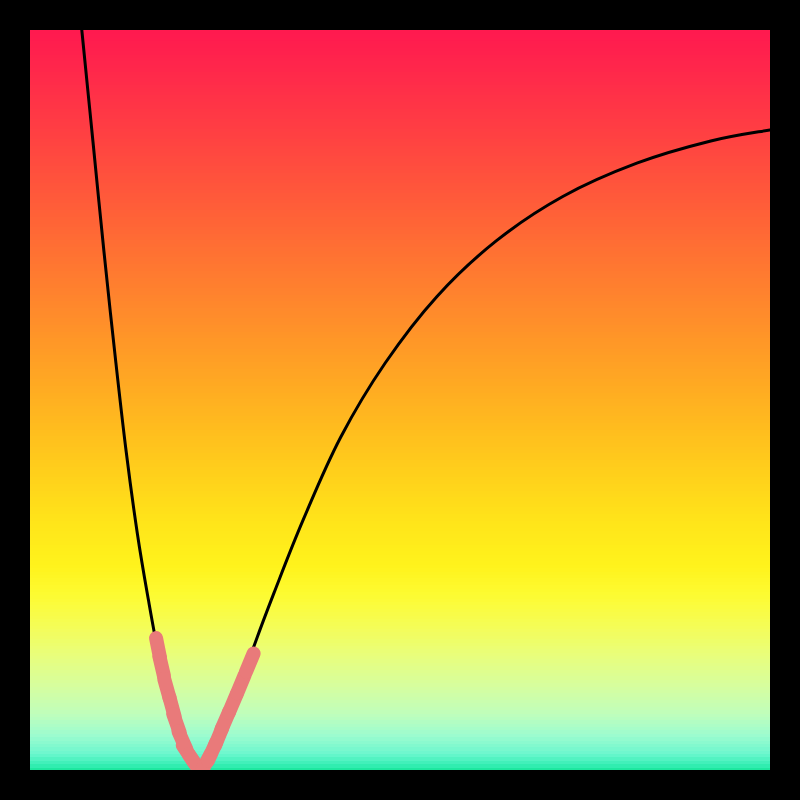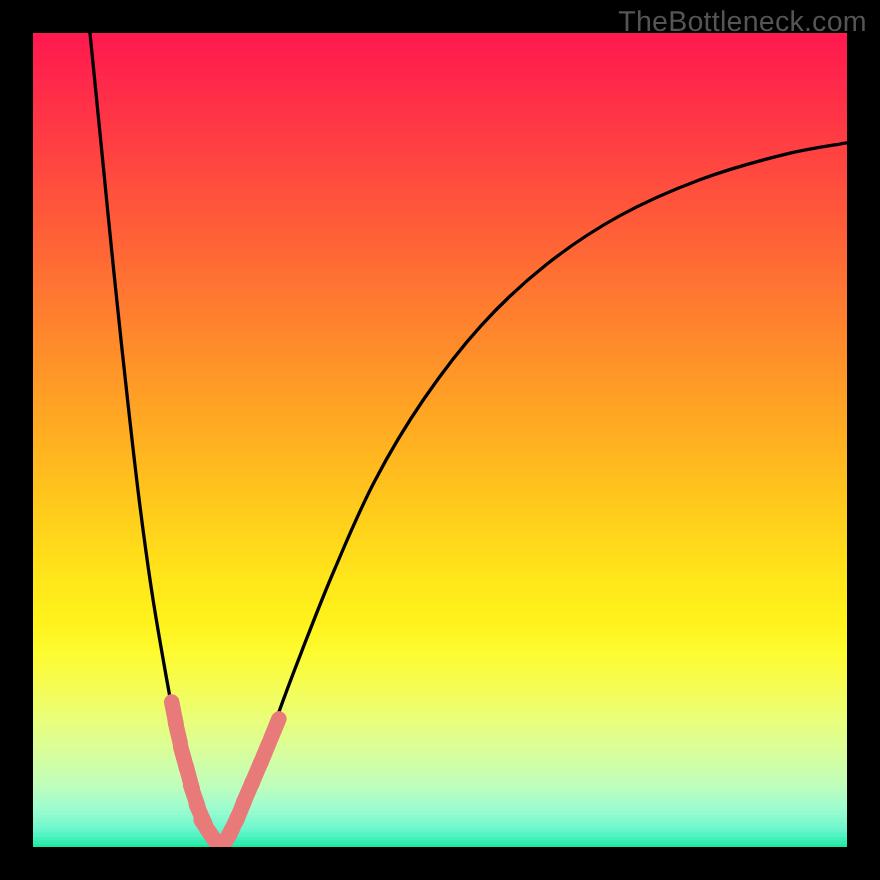--- a/index.html
+++ b/index.html
@@ -48,21 +48,20 @@
     left: 0;
     width: 740px;
     height: 740px;
     z-index: 20;
   }
 </style>
 </head>
 <body>
 
 <div class="frame">
-  <div class="watermark">TheBottleneck.com</div>
   <div class="plot-area" id="plot">
       <div class="gradient-rect" style="top: 739px; height: 5.36364px; background: rgb(11, 225, 143);"></div>
       <div class="gradient-rect" style="top: 735.621px; height: 5.36364px; background: rgb(30, 231, 159);"></div>
       <div class="gradient-rect" style="top: 732.242px; height: 5.36364px; background: rgb(49, 237, 176);"></div>
       <div class="gradient-rect" style="top: 728.863px; height: 5.36364px; background: rgb(66, 240, 186);"></div>
       <div class="gradient-rect" style="top: 725.484px; height: 5.36364px; background: rgb(83, 243, 194);"></div>
       <div class="gradient-rect" style="top: 722.105px; height: 5.36364px; background: rgb(99, 246, 202);"></div>
       <div class="gradient-rect" style="top: 718.726px; height: 5.36364px; background: rgb(112, 247, 206);"></div>
       <div class="gradient-rect" style="top: 715.347px; height: 5.36364px; background: rgb(121, 248, 206);"></div>
       <div class="gradient-rect" style="top: 711.968px; height: 5.36364px; background: rgb(130, 249, 206);"></div>

